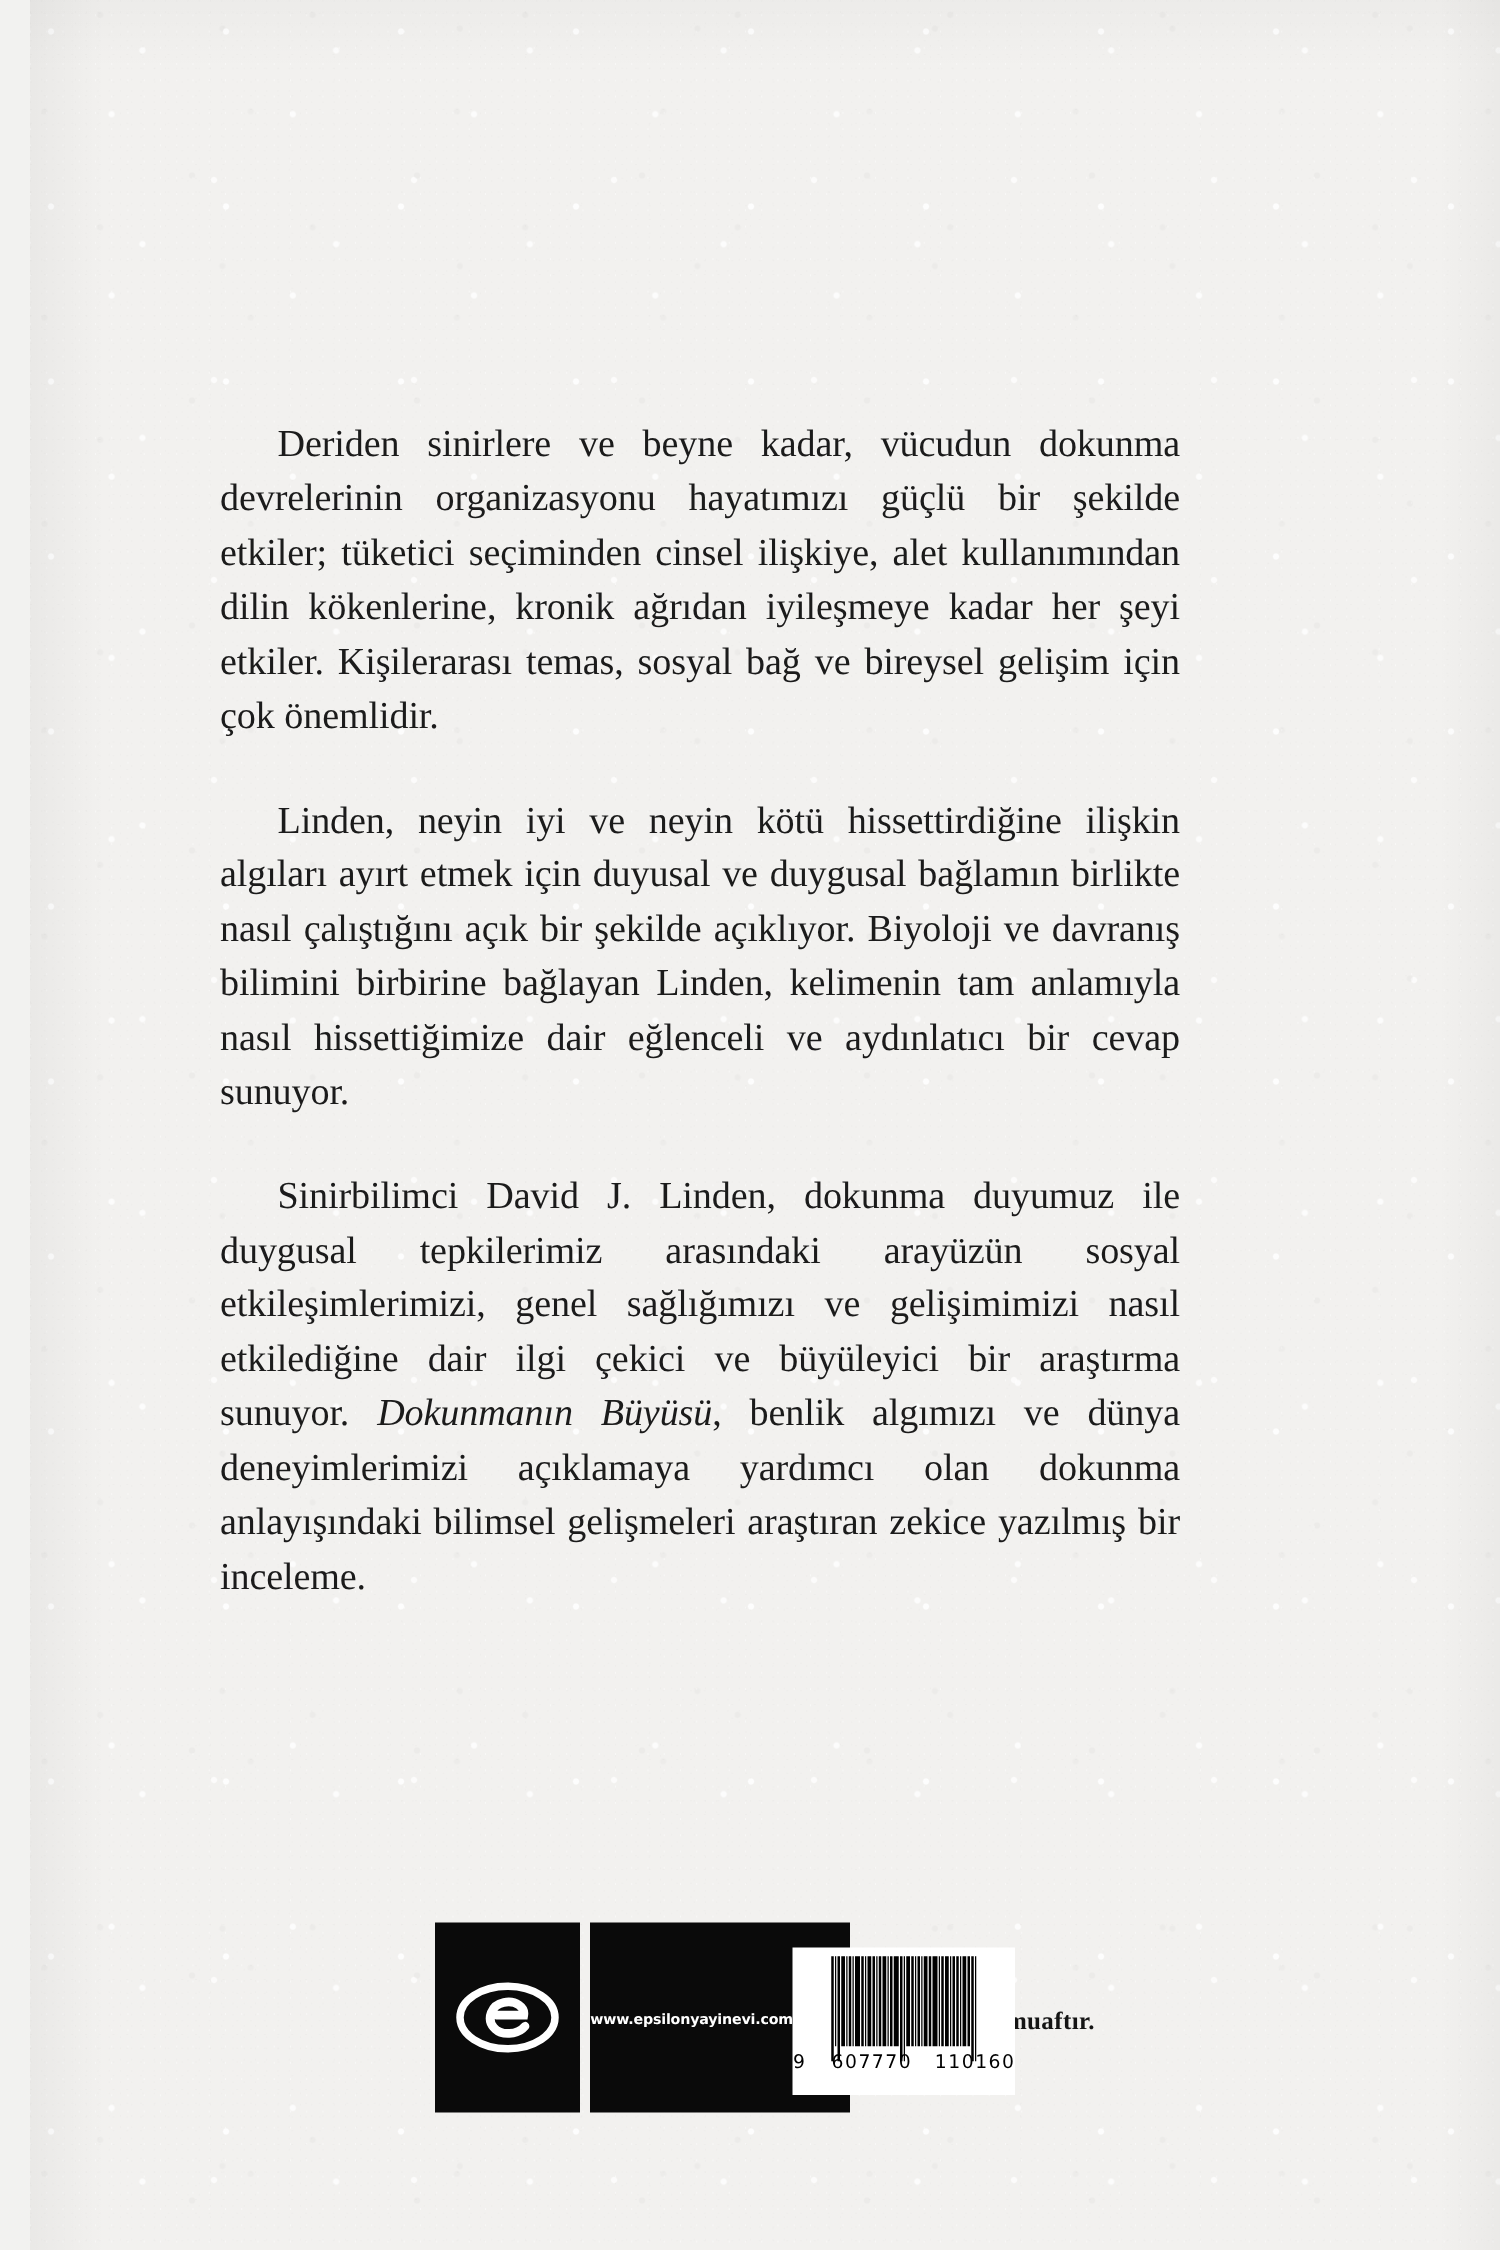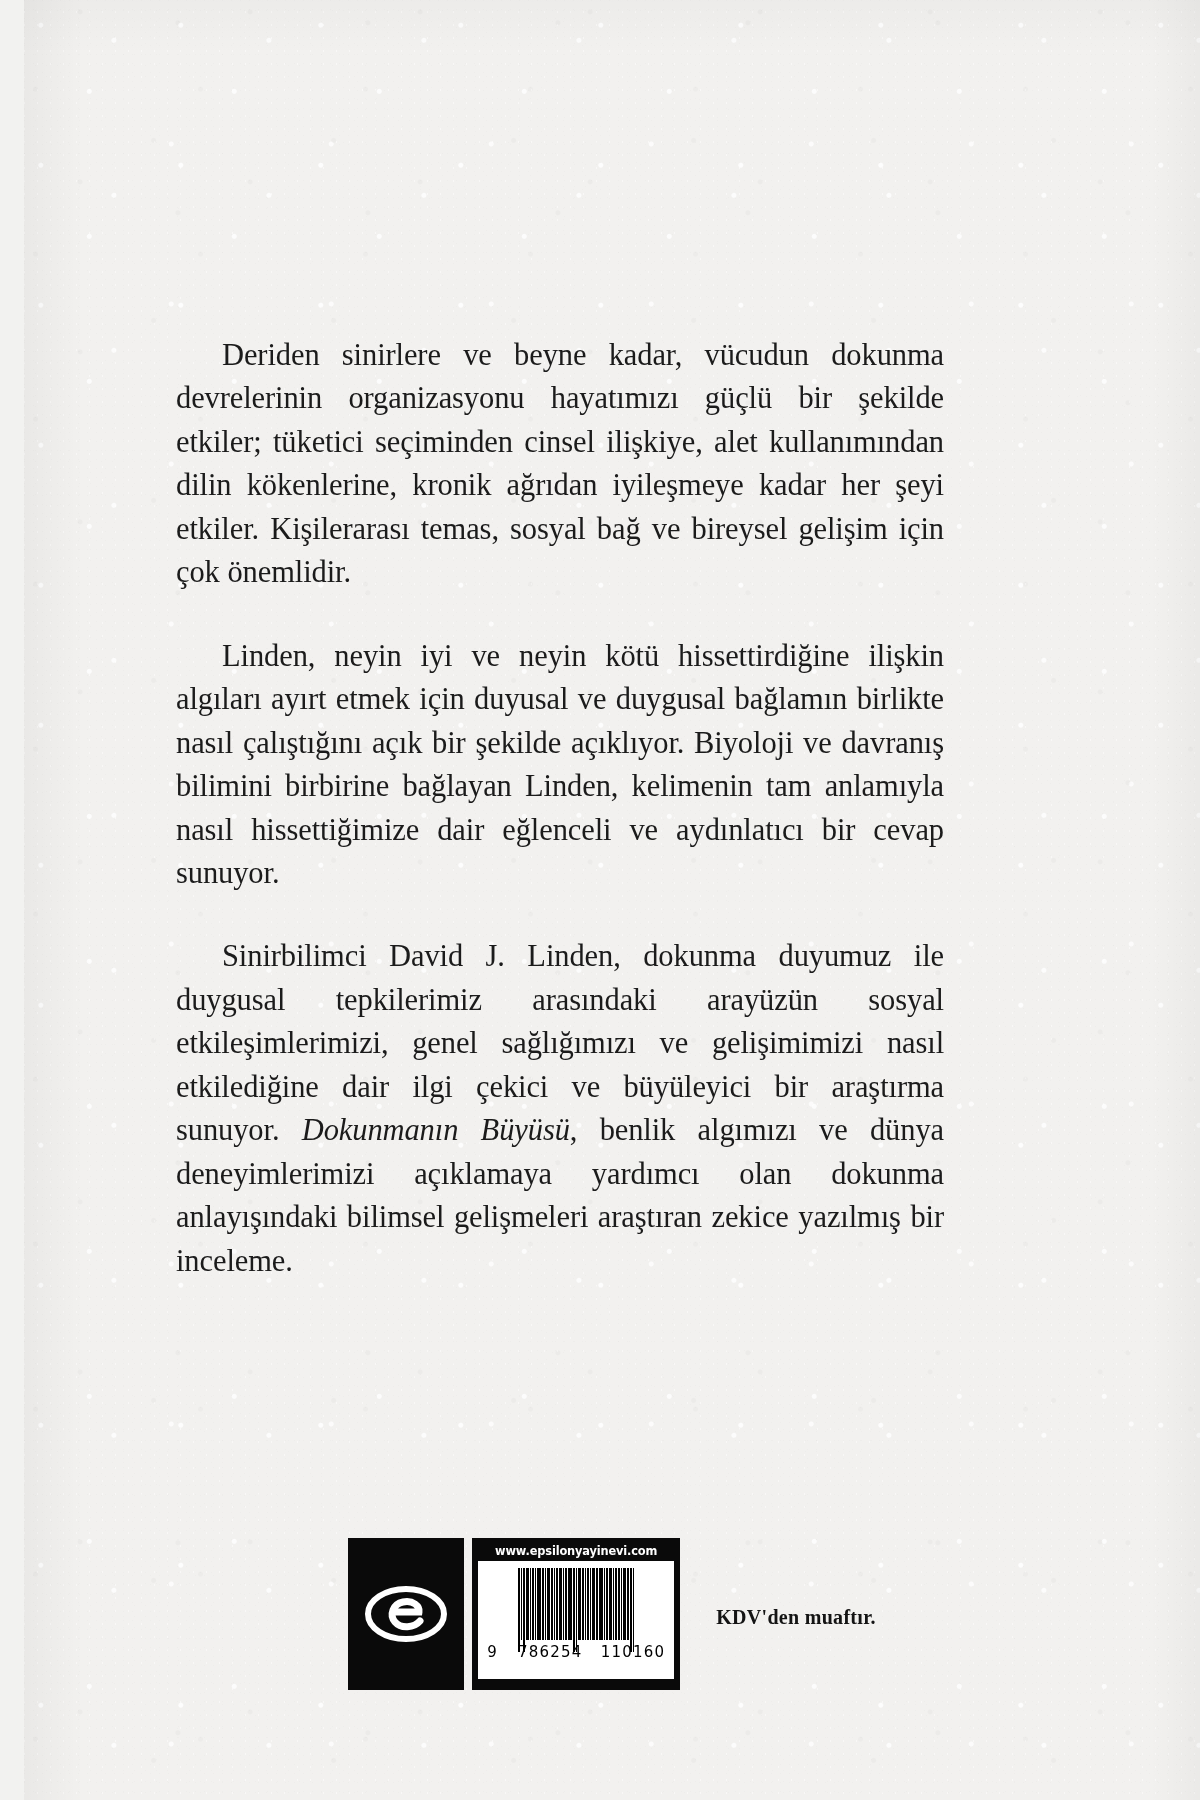--- a/index.html
+++ b/index.html
@@ -107,21 +107,21 @@
     display: block;
   }
 
   .barcode-block {
     width: 208px;
     height: 152px;
     background: #0a0a0a;
     margin-left: 8px;
     flex: none;
     display: flex;
-    flex-direction: column;
+    flex-direction: row;
     align-items: center;
     padding-top: 5px;
     box-sizing: border-box;
   }
 
   .barcode-url {
     color: #ffffff;
     font-family: "DejaVu Sans", "Liberation Sans", sans-serif;
     font-size: 11.4px;
     font-weight: bold;
@@ -256,21 +256,21 @@
           <span style="width:2px"></span>
           <span style="width:2px"></span>
           <span style="width:1px"></span>
           <span style="width:3px"></span>
           <span style="width:2px"></span>
           <span class="tall" style="width:2px"></span>
           <span class="tall" style="width:1px"></span>
         </div>
         <div class="barcode-digits">
           <span class="lead">9</span>
-          <span>786254</span>
+          <span>607770</span>
           <span>110160</span>
         </div>
       </div>
     </div>
 
     <div class="tax-note">KDV'den  muaftır.</div>
 
   </div>
 
 </div>

